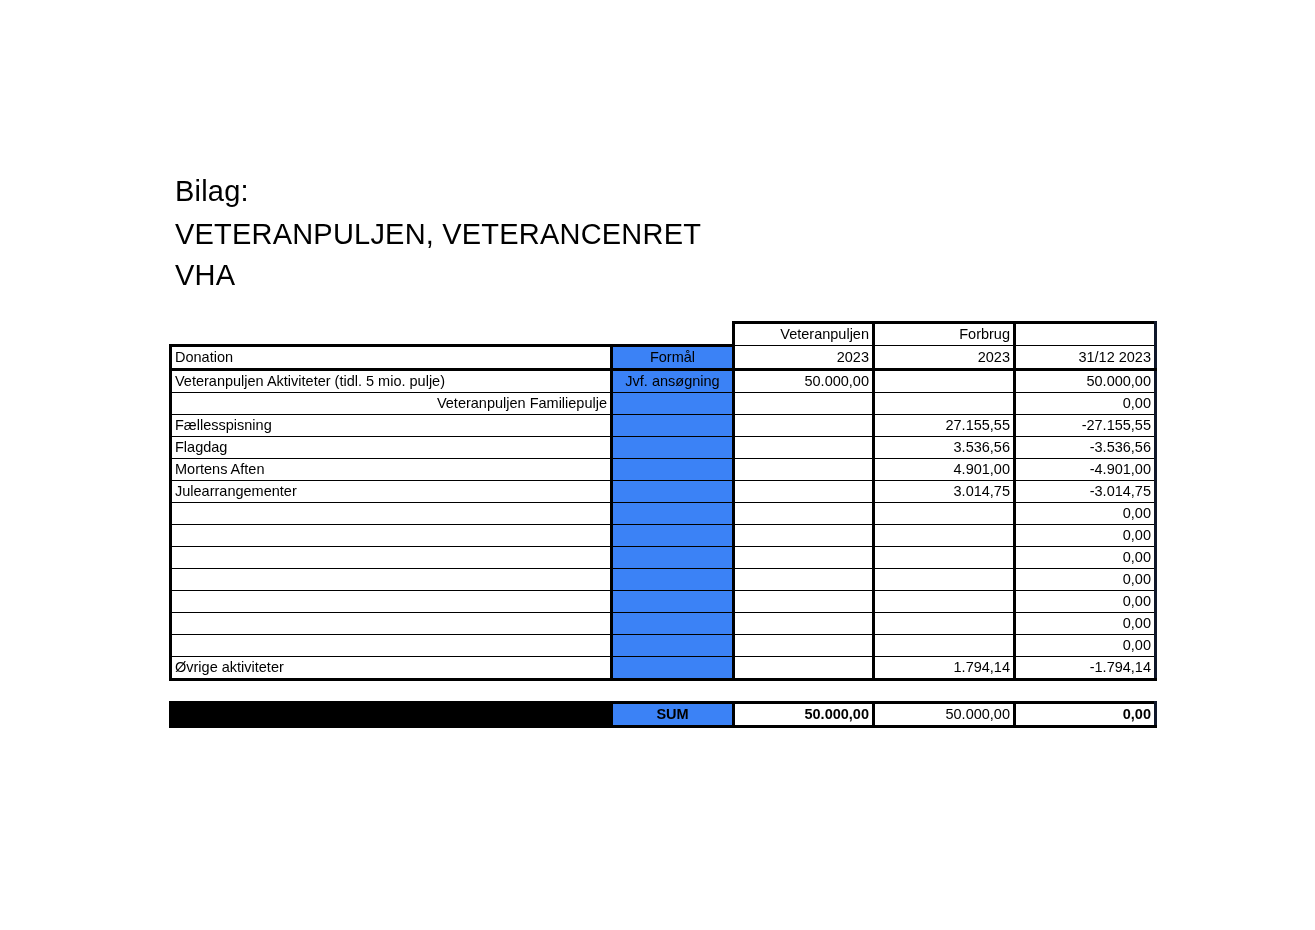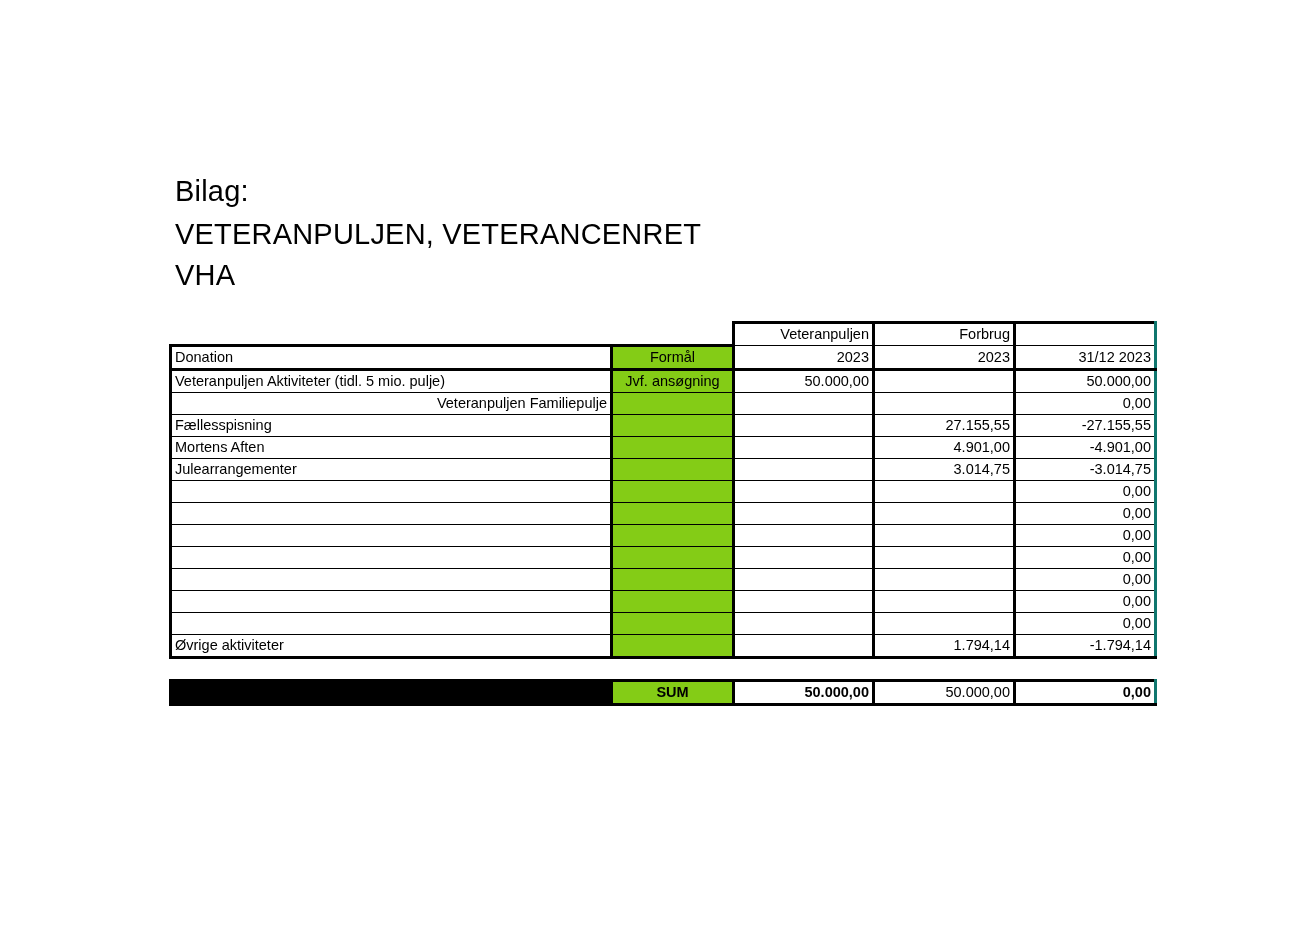--- a/index.html
+++ b/index.html
@@ -7,28 +7,28 @@
          font-family: "Liberation Sans", "DejaVu Sans", sans-serif; color: #000; }
   .title { position: absolute; left: 175px; font-weight: normal; font-size: 29px; line-height: 34px; letter-spacing: 0.2px; }
   .t1 { top: 174px; }
   .t2 { top: 217px; }
   .t3 { top: 258px; }
 
   .grid { position: absolute; left: 169px; top: 321px; }
   table { border-collapse: collapse; table-layout: fixed; font-size: 14.5px; }
   td { height: 21px; padding: 0 3px; white-space: nowrap; overflow: hidden; border: 1px solid #000; line-height: 21px; }
   .c1 { width: 432px; }
-  .c2 { width: 113px; text-align: center; background: #84cc16; }
+  .c2 { width: 113px; text-align: center; background: #3b82f6; }
   .c3 { width: 131px; text-align: right; }
   .c4 { width: 132px; text-align: right; }
   .c5 { width: 132px; text-align: right; }
   .hc { }
   .noborder { border: none; background: transparent; }
   .thickL { border-left: 3px solid #000; }
-  .thickR { border-right: 3px solid #0f766e; }
+  .thickR { border-right: 3px solid #0f172a; }
   .thickT { border-top: 3px solid #000; }
   .thickB { border-bottom: 3px solid #000; }
   .sumrow td { height: 20px; }
   .black { background: #000; }
   .bold { font-weight: bold; }
   .spacer td { border: none; height: 20px; }
 </style>
 </head>
 <body>
 
@@ -68,20 +68,27 @@
           <td class="c3 thickL"></td>
           <td class="c4 thickL"></td>
           <td class="c5 thickL thickR">0,00</td>
         </tr>
         <tr>
           <td class="c1 thickL" style="text-align:left">Fællesspisning</td>
           <td class="c2 thickL"></td>
           <td class="c3 thickL"></td>
           <td class="c4 thickL">27.155,55</td>
           <td class="c5 thickL thickR">-27.155,55</td>
+        </tr>
+        <tr>
+          <td class="c1 thickL" style="text-align:left">Flagdag</td>
+          <td class="c2 thickL"></td>
+          <td class="c3 thickL"></td>
+          <td class="c4 thickL">3.536,56</td>
+          <td class="c5 thickL thickR">-3.536,56</td>
         </tr>
         <tr>
           <td class="c1 thickL" style="text-align:left">Mortens Aften</td>
           <td class="c2 thickL"></td>
           <td class="c3 thickL"></td>
           <td class="c4 thickL">4.901,00</td>
           <td class="c5 thickL thickR">-4.901,00</td>
         </tr>
         <tr>
           <td class="c1 thickL" style="text-align:left">Julearrangementer</td>

